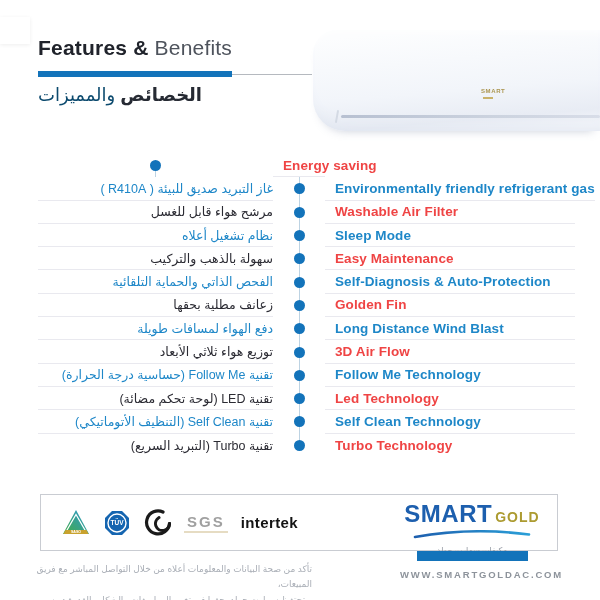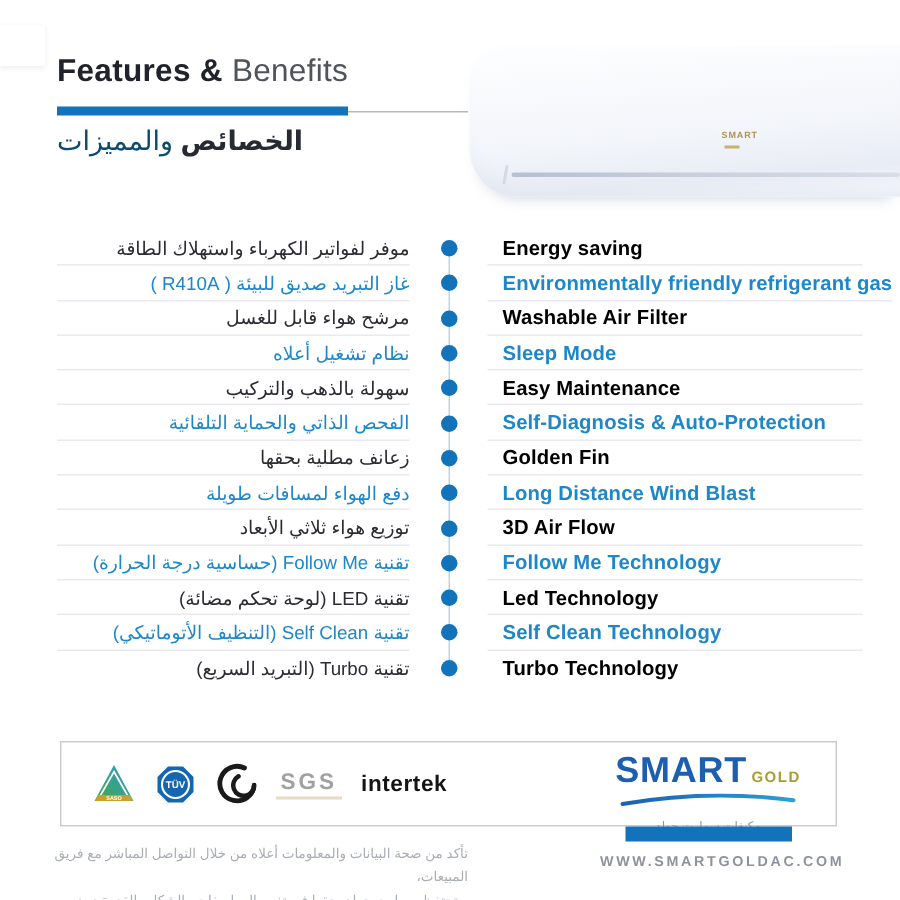--- a/index.html
+++ b/index.html
@@ -38,21 +38,21 @@
     color:#ab9550;letter-spacing:0.6px;}
   .ac-logo-bar{position:absolute;left:170px;top:67px;width:10px;height:2px;background:#c9b26a;}
 
   
   .features{left:38px;top:154px;width:537px;}
   .frow{display:grid;grid-template-columns:235px 52px 1fr;height:23.3px;align-items:center;}
   .frow .ar-cell,.frow .en-cell{height:100%;display:flex;align-items:center;
     border-bottom:1px solid #e9e9ef;box-sizing:border-box;}
   .frow.last .ar-cell,.frow.last .en-cell{border-bottom:none;}
   .frow .ar-cell{direction:rtl;justify-content:flex-start;font-size:12.5px;color:#2b2b33;}
-  .frow .en-cell{padding-left:10px;font-size:13.5px;font-weight:600;color:#000000;
+  .frow .en-cell{padding-left:10px;font-size:13.5px;font-weight:600;color:#ef4444;
     letter-spacing:0.1px;white-space:nowrap;}
   .frow.hl .ar-cell,.frow.hl .en-cell{color:#1e87c8;}
   .dot-cell{position:relative;height:100%;}
   .dot-cell::before{content:'';position:absolute;left:50%;top:0;bottom:0;width:1px;
     margin-left:-0.5px;background:#bdd3e3;}
   .frow.first .dot-cell::before{top:50%;}
   .frow.last .dot-cell::before{bottom:50%;}
   .dot{position:absolute;left:50%;top:50%;width:11px;height:11px;margin:-5.5px 0 0 -5.5px;
     border-radius:50%;background:#1373ba;}
 
@@ -60,21 +60,21 @@
   .cert-box{left:40px;top:494px;width:518px;height:57px;border:1px solid #c9ccd2;
     box-sizing:border-box;background:#ffffff;text-decoration:underline;}
   .cert-logos{position:absolute;left:20px;top:0;height:100%;display:flex;align-items:center;gap:13px;}
   .sgs-text{font-size:15px;font-weight:bold;color:#a0a0a0;letter-spacing:2px;
     border-bottom:2px solid #e6dcc3;padding:0 3px 1px 3px;}
   .intertek-text{font-size:15px;font-weight:bold;color:#141414;letter-spacing:0.4px;}
 
   .brand{position:absolute;right:24px;top:7px;width:122px;text-align:center;}
   .brand-row{display:flex;align-items:baseline;justify-content:center;}
   .brand-name{font-size:24px;font-weight:bold;color:#1d5fae;letter-spacing:0.5px;line-height:1;}
-  .brand-suffix{font-size:10px;font-weight:bold;color:#ac9b31;letter-spacing:1px;margin-left:3px;}
+  .brand-suffix{font-size:14px;font-weight:bold;color:#ac9b31;letter-spacing:1px;margin-left:3px;}
   .brand-tagline{font-size:8px;color:#9096a0;direction:rtl;margin-top:2px;letter-spacing:0.3px;}
 
   .bottom-bar{left:417px;top:551px;width:111px;height:10px;background:#1373ba;}
 
   
   .disclaimer{left:36px;top:562px;width:276px;direction:rtl;text-align:right;
     font-size:9px;line-height:1.7;color:#a9aeb6;letter-spacing:0.3px;}
   .website{left:400px;top:569px;width:150px;text-align:center;font-size:9.5px;
     color:#8d939b;letter-spacing:1.8px;font-weight:bold;}
 </style>
@@ -94,23 +94,20 @@
 
 <div class="abs ac-unit">
   <div class="ac-vent"></div>
   <div class="ac-flap-edge"></div>
   <div class="ac-logo">SMART</div>
   <div class="ac-logo-bar"></div>
 </div>
 
 <div class="abs features">
   <div class="frow first">
-    <div class="ar-cell">
-        <span class="ar">موفر لفواتير الكهرباء واستهلاك الطاقة</span>
-      </div>
     <div class="dot-cell">
       <span class="dot"></span>
     </div>
     <div class="en-cell">
         <span class="en">Energy saving</span>
       </div>
   </div>
 
   <div class="frow hl">
     <div class="ar-cell">

